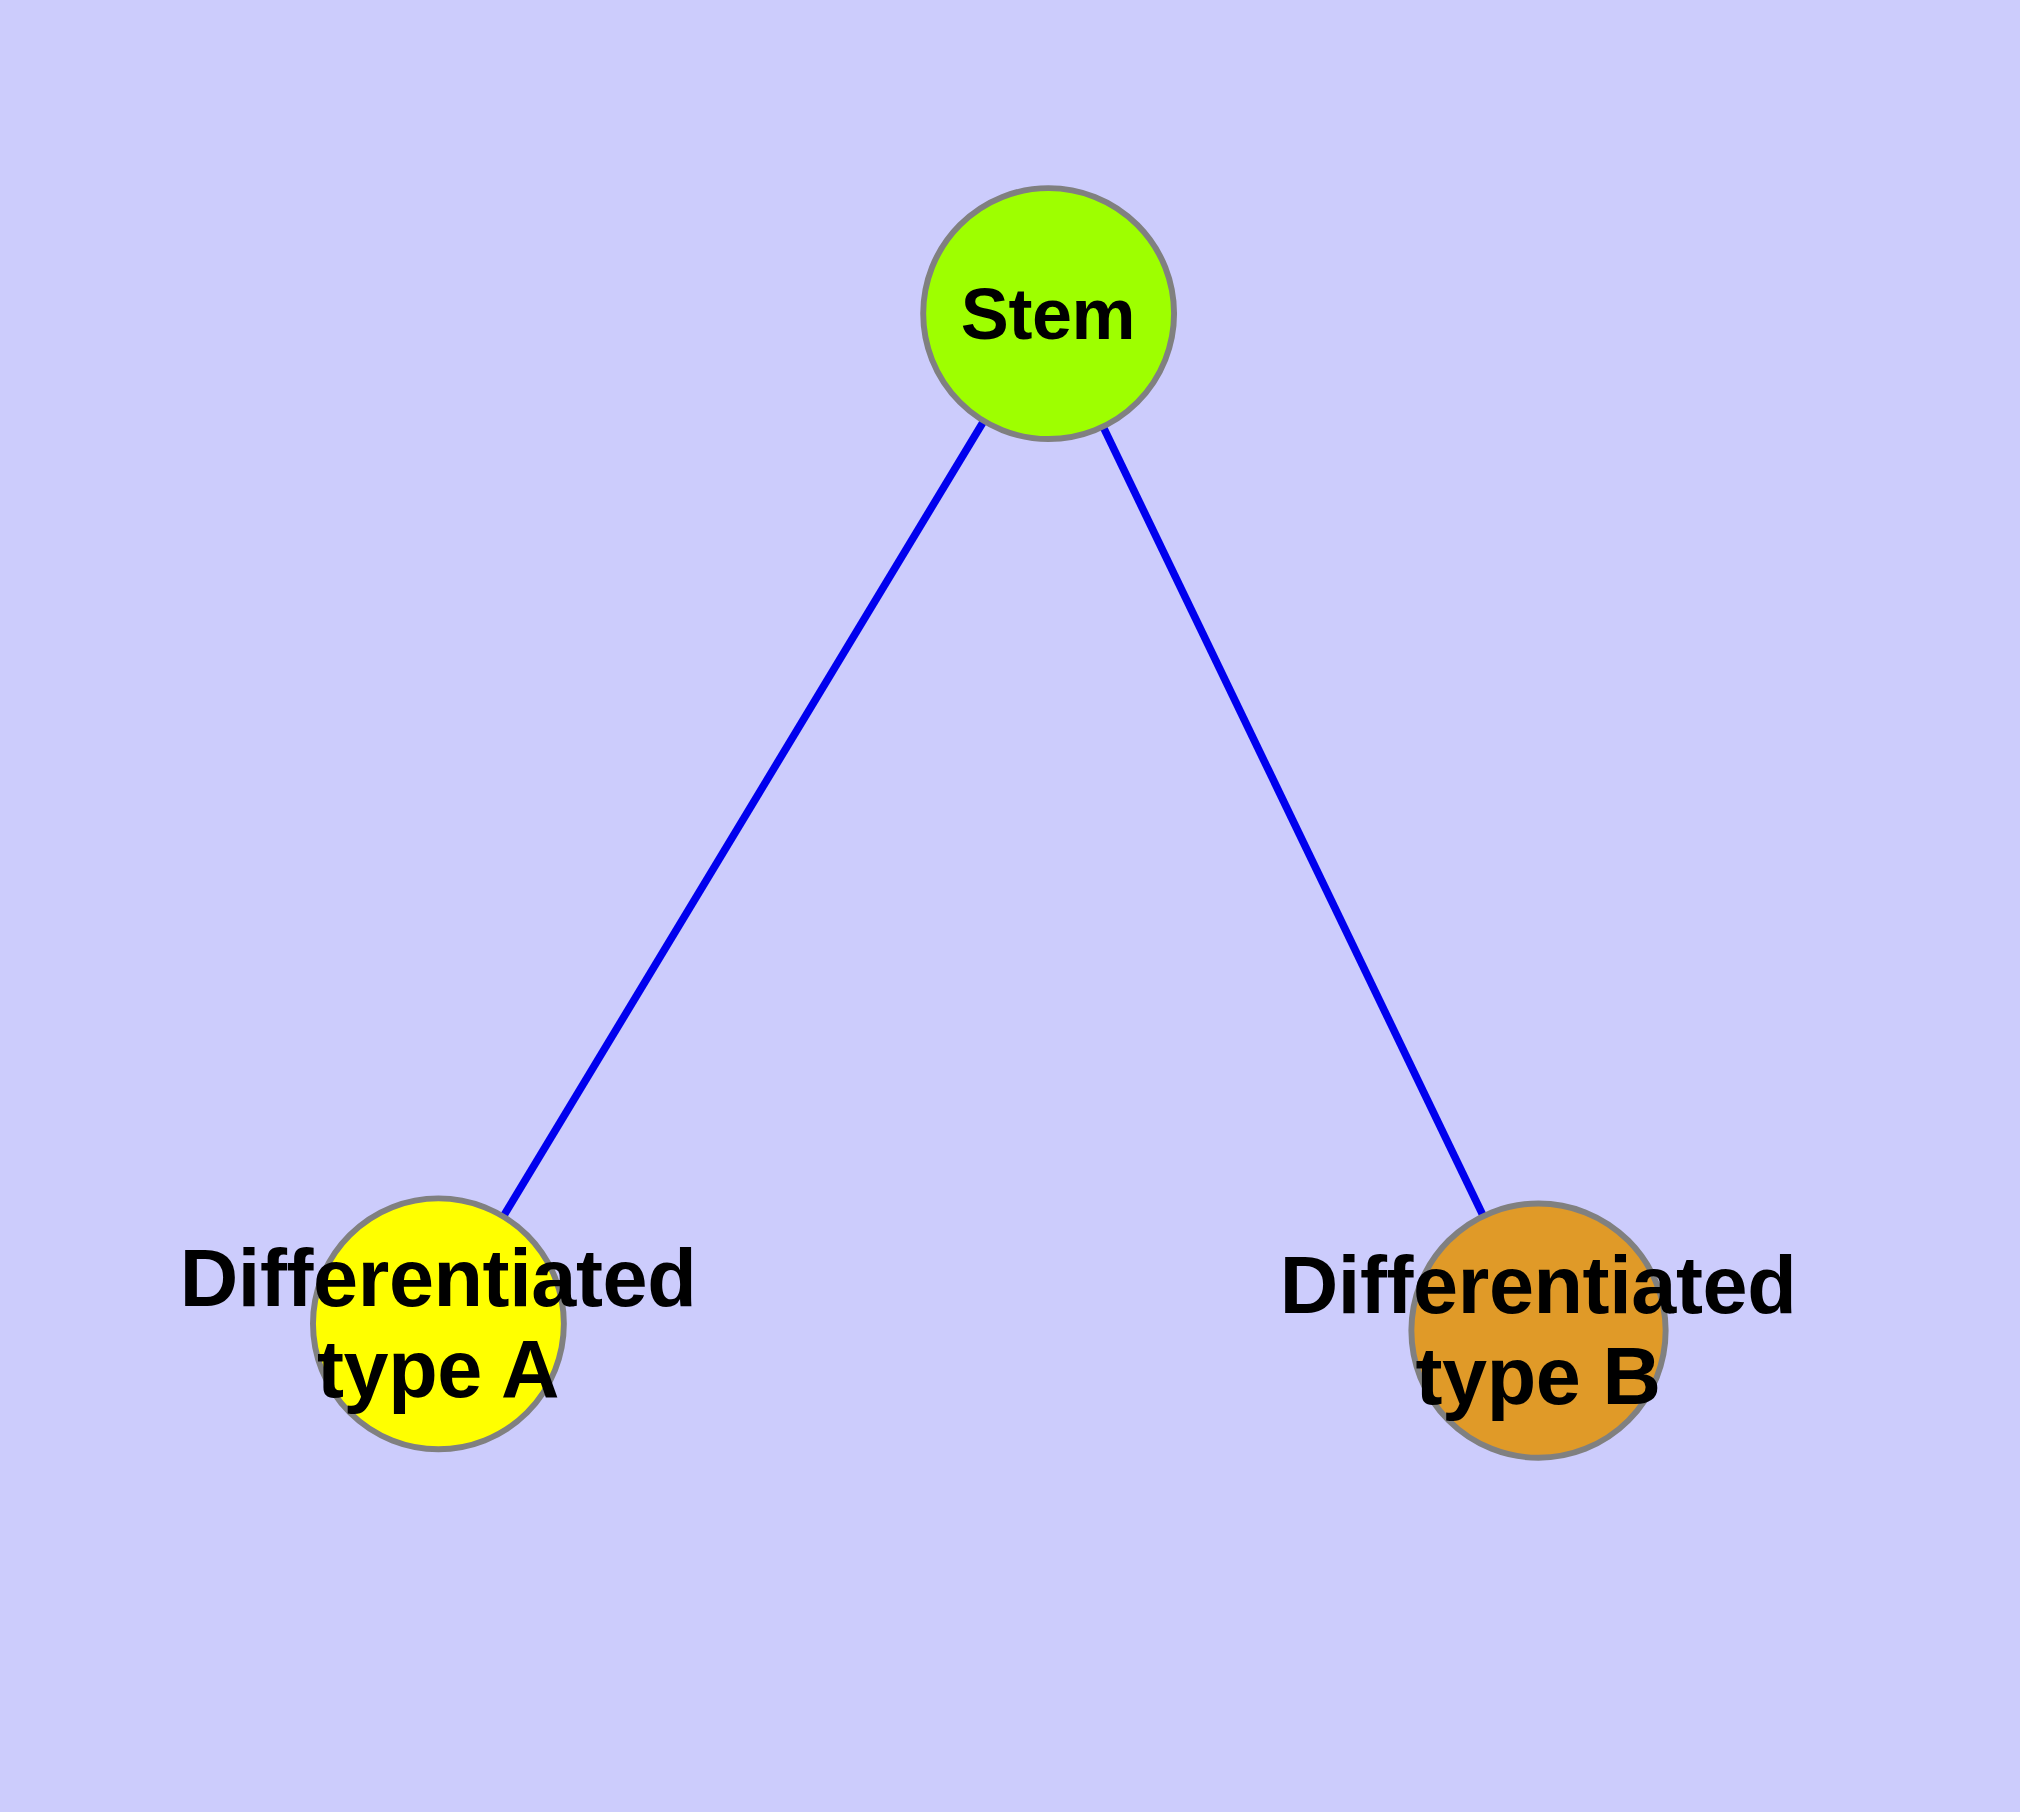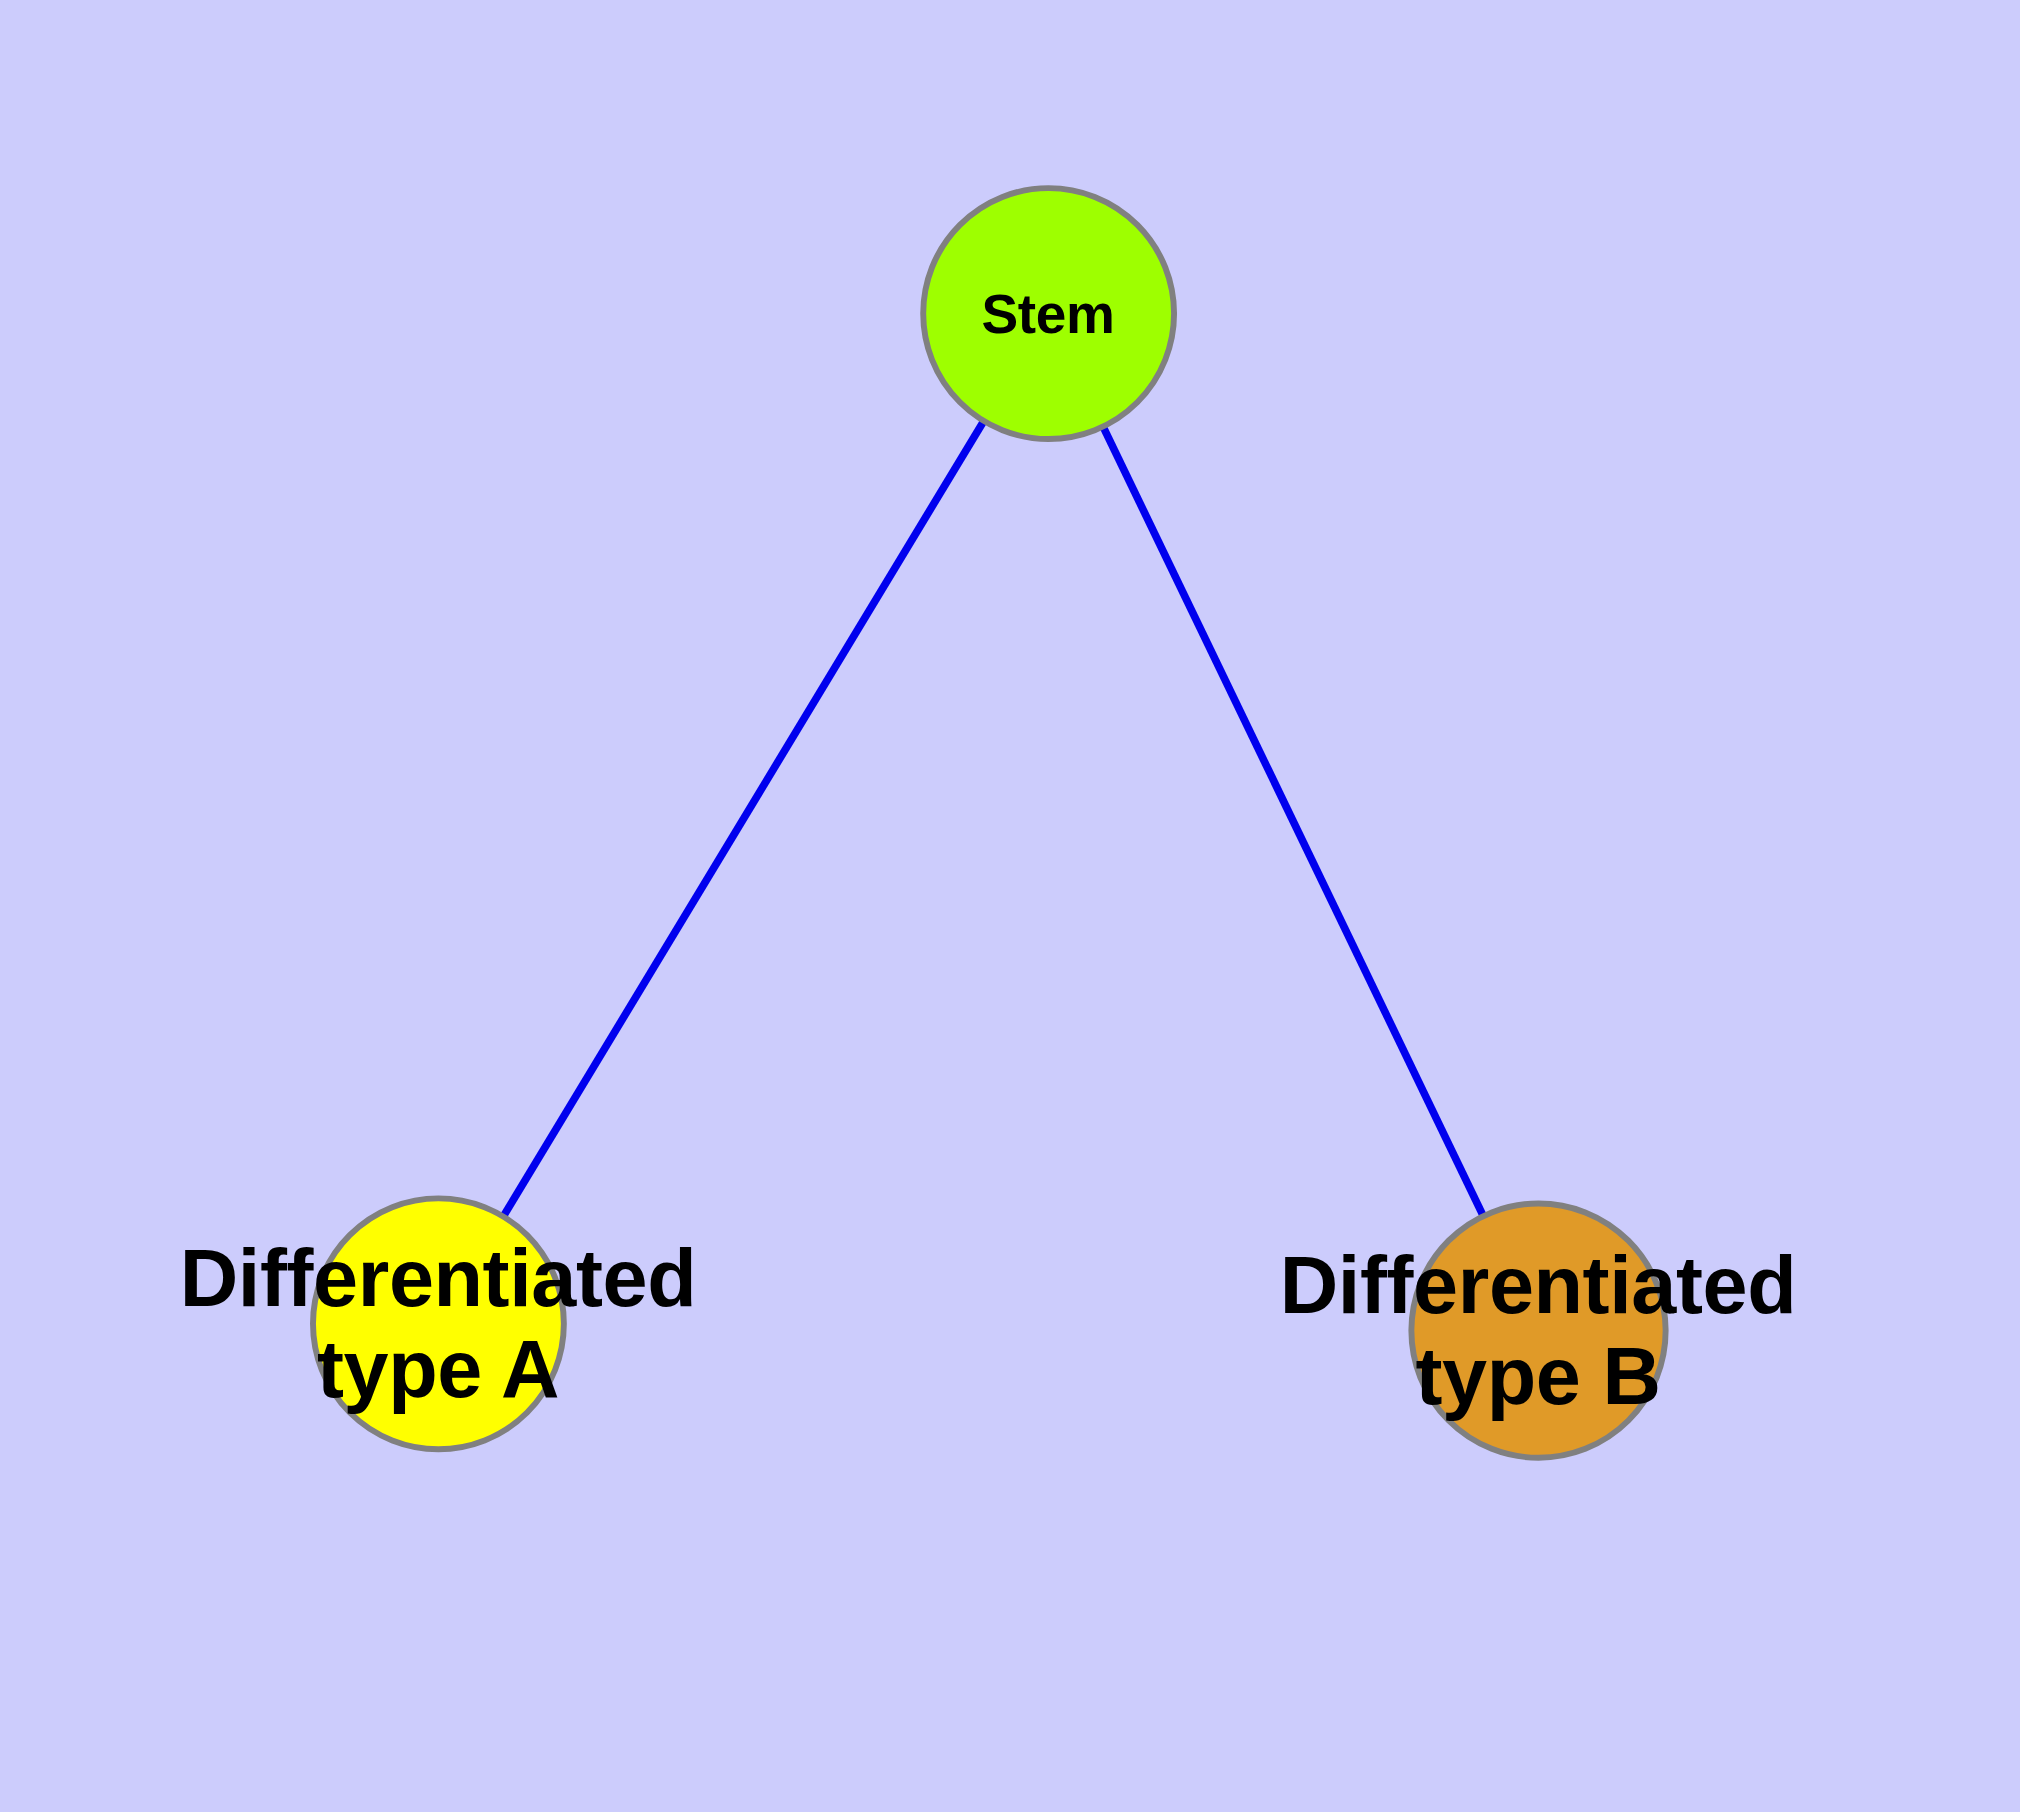--- a/index.html
+++ b/index.html
@@ -61,20 +61,20 @@
       <line class="graph-edge" id="edge-stem-to-a" x1="1160.4798620805543" y1="496.6833394444156" x2="593.5201379194457" y2="1435.3166605555843" stroke="#0000ee" stroke-width="9"></line>
       <line class="graph-edge" id="edge-stem-to-b" x1="1301.2247561872816" y1="503.3385941604464" x2="1749.9073417020793" y2="1434.8595329454936" stroke="#0000ee" stroke-width="9"></line>
     </g>
     <g id="node-layer">
       <circle class="node-circle" id="circle-stem" cx="1237" cy="370" r="148" fill="#9eff00" stroke="#808080" stroke-width="7"></circle>
       <circle class="node-circle" id="circle-diff-a" cx="517" cy="1562" r="148" fill="#ffff00" stroke="#808080" stroke-width="7"></circle>
       <circle class="node-circle" id="circle-diff-b" cx="1815" cy="1570" r="150" fill="#e09a28" stroke="#808080" stroke-width="7"></circle>
     </g>
   </svg>
 
-  <div class="node-label" id="label-stem" style="left: 1048px; top: 314px; color: rgb(0, 0, 0); font-size: 55px;">Stem</div>
+  <div class="node-label" id="label-stem" style="left: 1048px; top: 314px; color: rgb(0, 0, 0); font-size: 72px;">Stem</div>
   <div class="node-label" id="label-diff-a" style="left: 438px; top: 1324px; color: rgb(0, 0, 0); font-size: 81px;">Differentiated
 type A</div>
   <div class="node-label" id="label-diff-b" style="left: 1538px; top: 1331px; color: rgb(0, 0, 0); font-size: 81px;">Differentiated
 type B</div>
 
 </div>
 
 
 </body></html>

